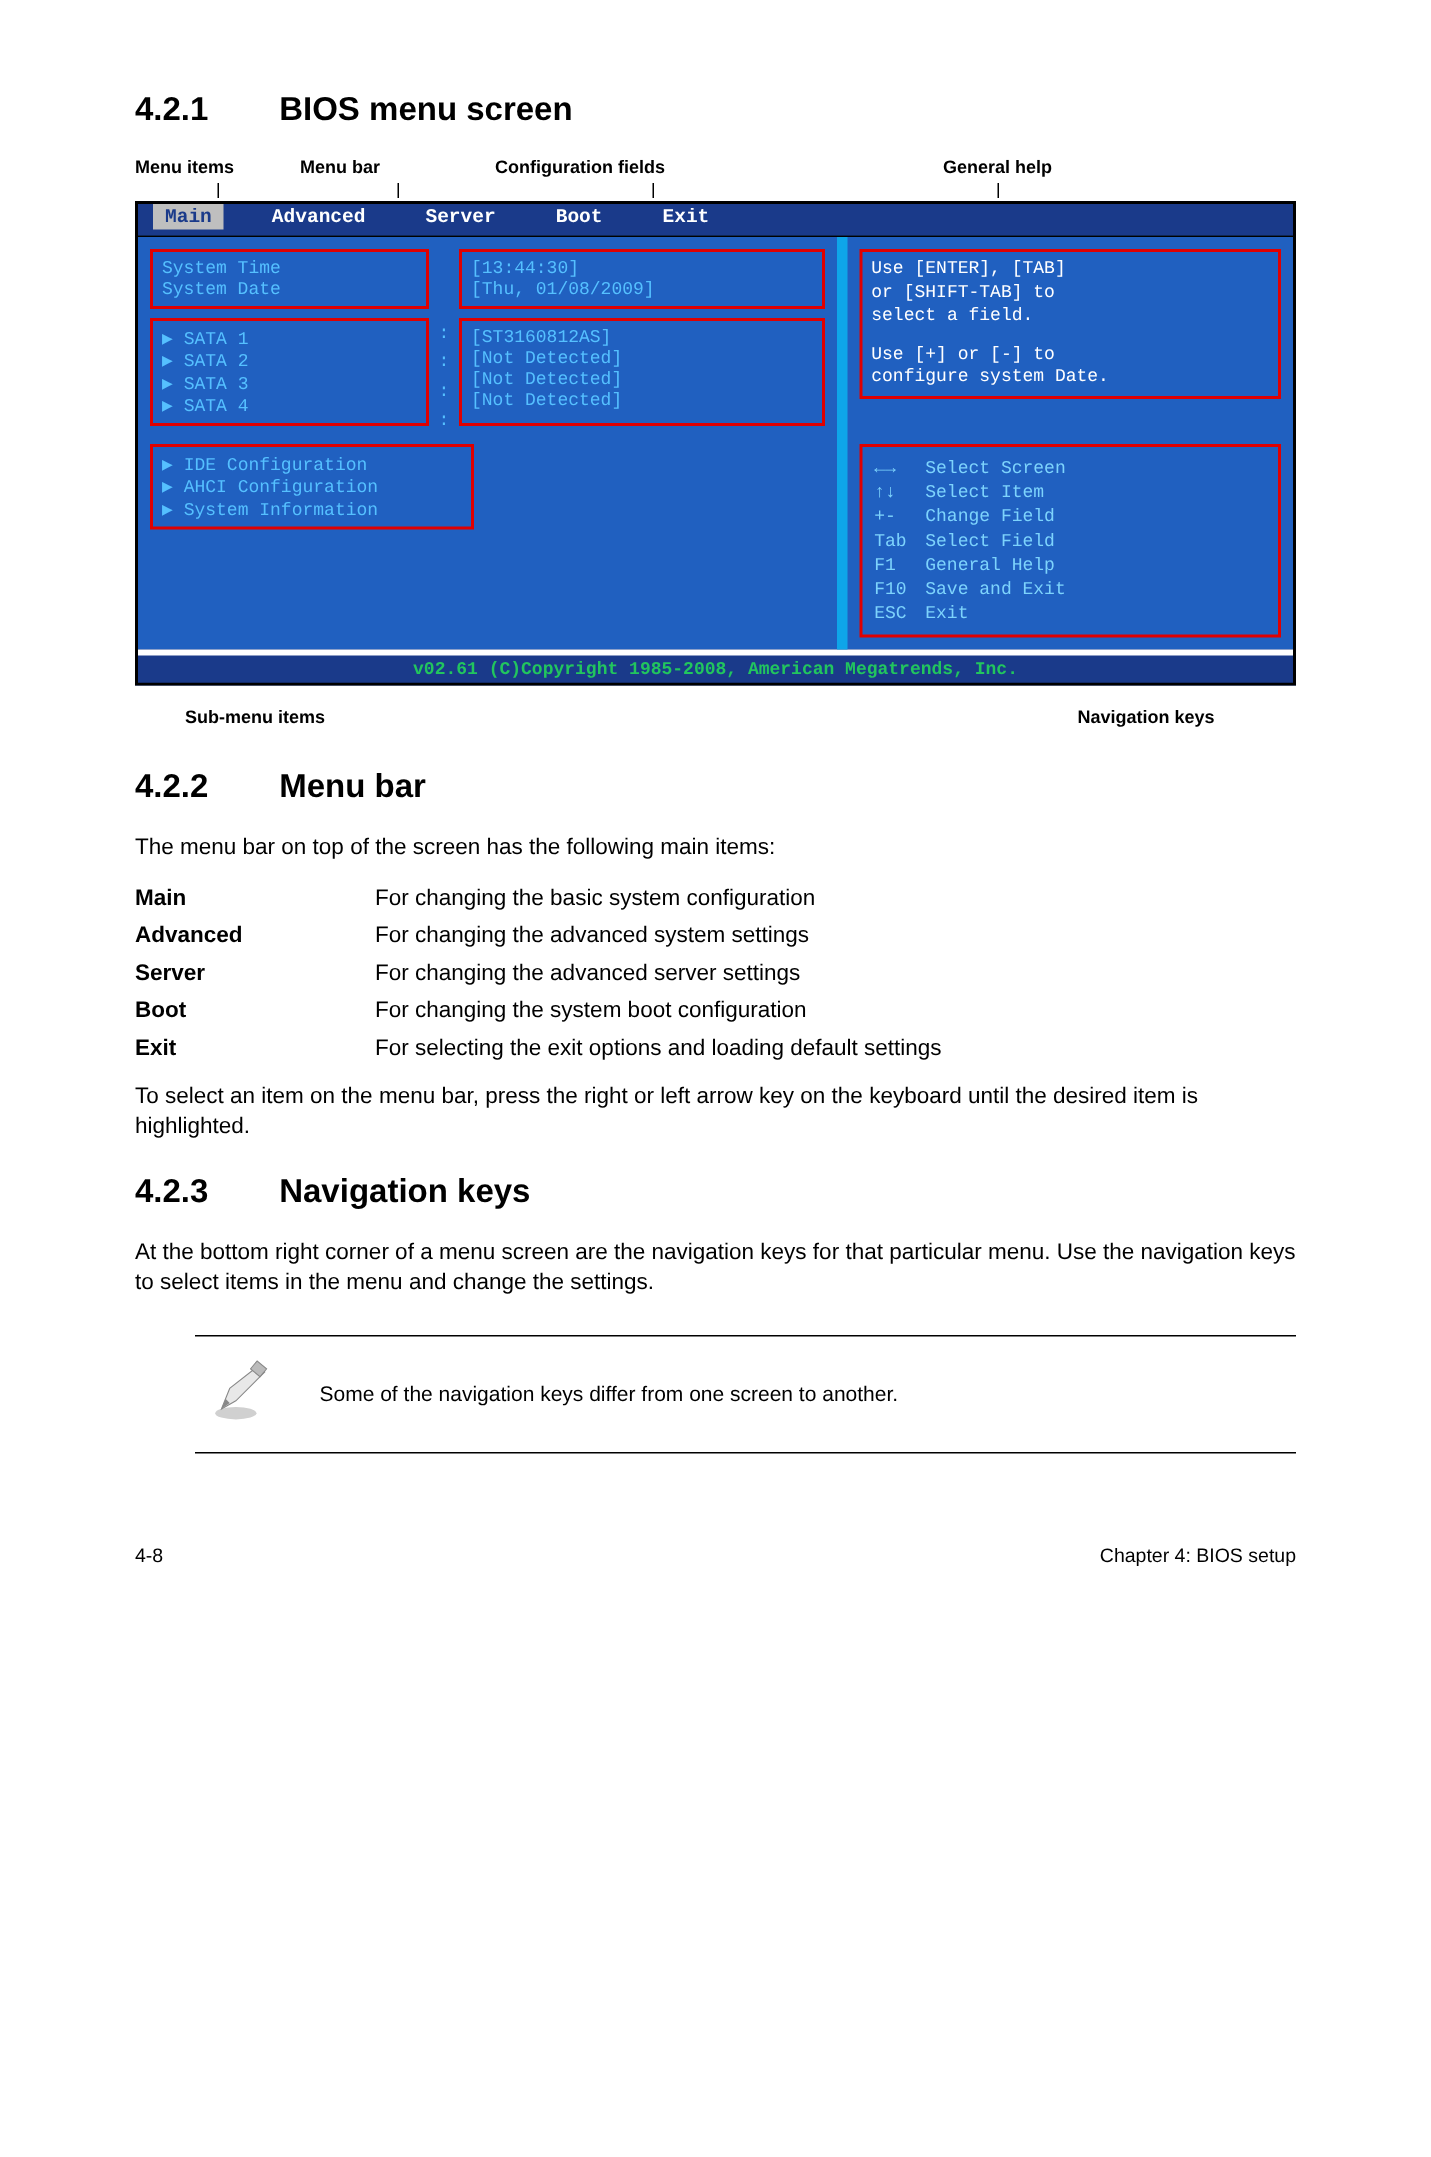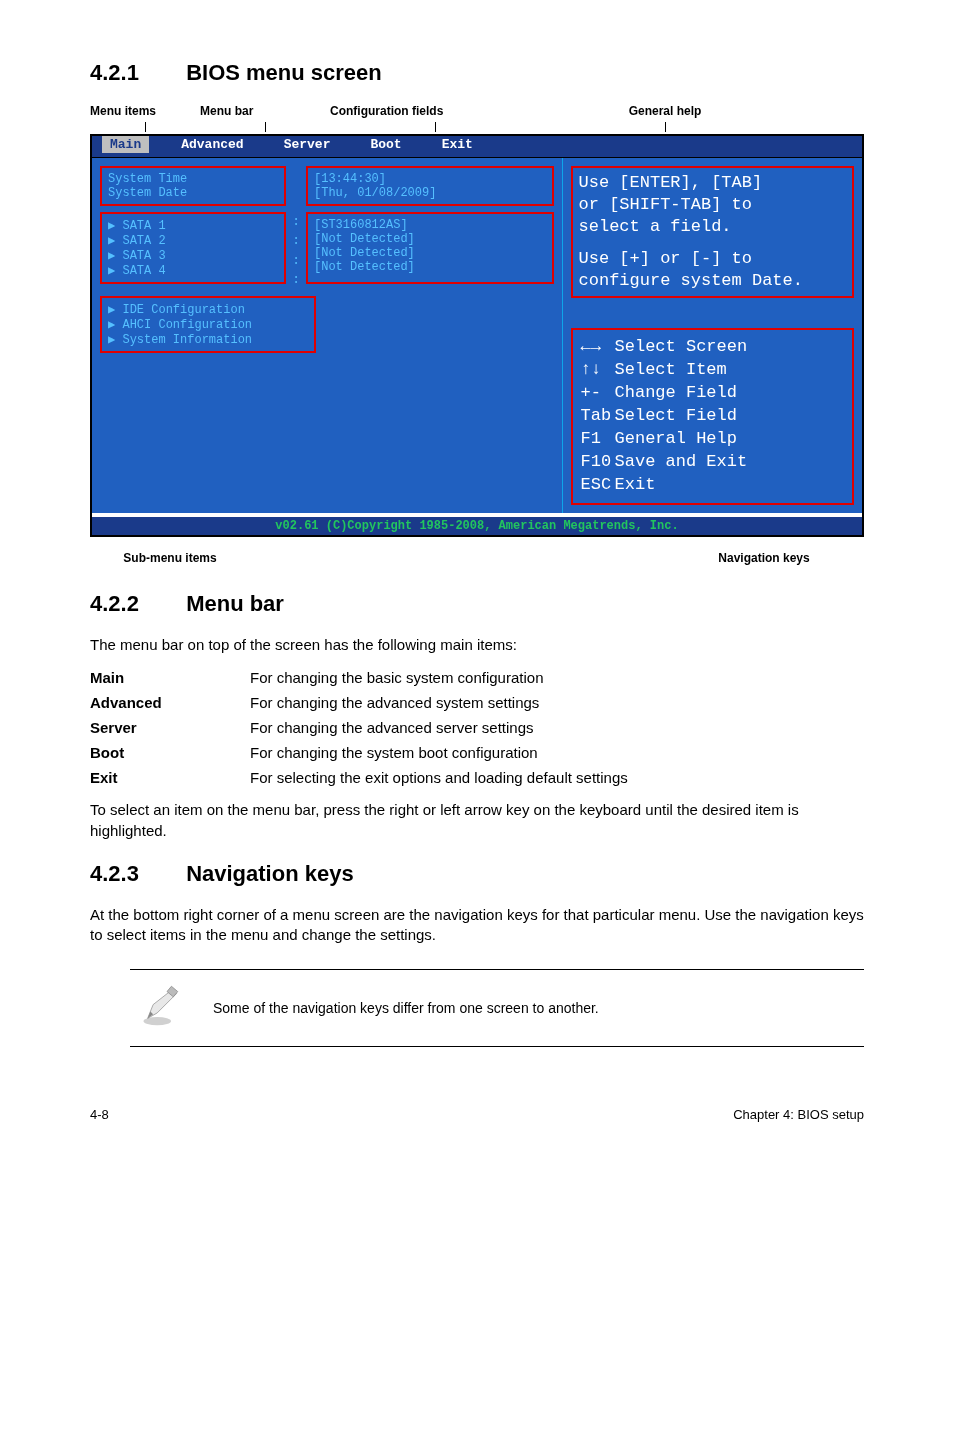--- a/index.html
+++ b/index.html
@@ -76,41 +76,41 @@
 .bios-left {
   flex: 1.6;
   padding: 8px 8px;
   font-family: "Courier New", monospace;
   font-size: 12px;
   color: #55c0ff;
   position: relative;
 }
 .bios-right {
   flex: 1;
-  border-left: 1px solid #0ea5e9;
+  border-left: 7px solid #0ea5e9;
   padding: 8px 8px;
   font-family: "Courier New", monospace;
-  font-size: 17px;
+  font-size: 12px;
   color: #fff;
 }
 .red-box {
   border: 2px solid #e00000;
   padding: 4px 6px;
   margin-bottom: 6px;
 }
 .tri { color: #55c0ff; }
 .help-box {
   color: #fff;
   line-height: 1.3;
 }
 .nav-box {
   border: 2px solid #e00000;
   padding: 6px 8px;
   margin-top: 30px;
-  color: #ffffff;
+  color: #7dd3fc;
   line-height: 1.35;
 }
 .nav-box .sym { display: inline-block; width: 34px; }
 .bios-footer {
   background: #1a3a8a;
   color: #22c55e;
   font-family: "Courier New", monospace;
   font-size: 12px;
   font-weight: bold;
   text-align: center;

